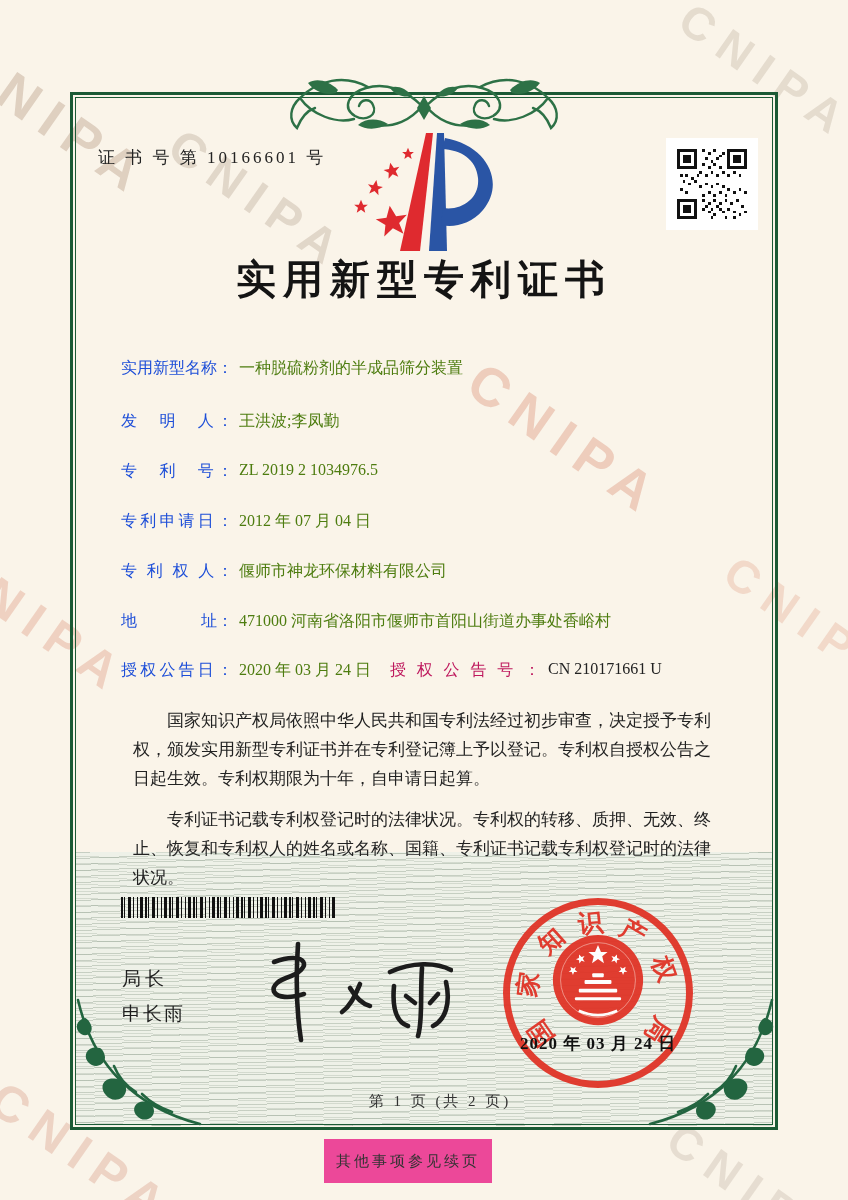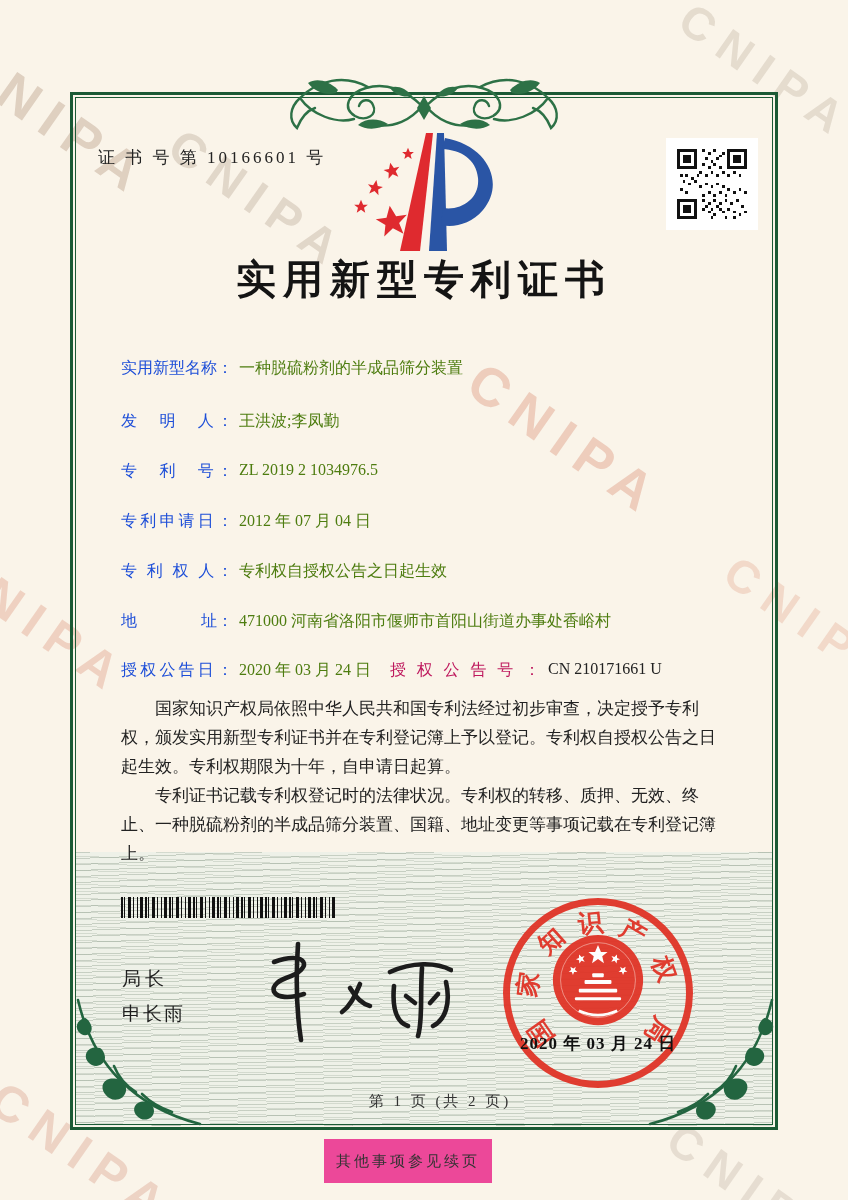--- a/index.html
+++ b/index.html
@@ -54,21 +54,21 @@
     position:absolute; left:0; top:0; width:112px;
     display:inline-block; text-align:justify; text-align-last:justify; color:#1d4ed8;
   }
   .fvalue{ position:absolute; left:118px; top:0; white-space:nowrap; color:#4d7c0f; }
   .g2l{ position:absolute; left:269px; top:0; width:150px; display:inline-block;
         text-align:justify; text-align-last:justify; color:#be185d; }
   .g2v{ position:absolute; left:427px; top:0; white-space:nowrap; color:#222; }
   
   .legal{ position:absolute; left:121px; top:694px; width:608px; z-index:3;
           font-size:17px; line-height:29px; color:#222; }
-  .legal p{ margin:0; text-indent:2em; }
+  .legal p{ margin:12px; text-indent:2em; }
   
   .barcode{
     position:absolute; left:121px; top:897px; width:216px; height:21px; z-index:3;
     background:repeating-linear-gradient(90deg,
       #111 0 2px, rgba(0,0,0,0) 2px 3px,
       #111 3px 4px, rgba(0,0,0,0) 4px 7px,
       #111 7px 10px, rgba(0,0,0,0) 10px 12px,
       #111 12px 13px, rgba(0,0,0,0) 13px 16px,
       #111 16px 17px, rgba(0,0,0,0) 17px 19px,
       #111 19px 22px, rgba(0,0,0,0) 22px 24px);
@@ -213,36 +213,36 @@
   <div class="frow" style="top:461px">
     <span class="flabel">专　利　号：</span>
     <span class="fvalue">ZL 2019 2 1034976.5</span>
   </div>
   <div class="frow" style="top:511px">
     <span class="flabel">专利申请日：</span>
     <span class="fvalue">2012 年 07 月 04 日</span>
   </div>
   <div class="frow" style="top:561px">
     <span class="flabel">专 利 权 人：</span>
-    <span class="fvalue">专利权自授权公告之日起生效</span>
+    <span class="fvalue">偃师市神龙环保材料有限公司</span>
   </div>
   <div class="frow" style="top:611px">
     <span class="flabel">地　　　　址：</span>
     <span class="fvalue">471000 河南省洛阳市偃师市首阳山街道办事处香峪村</span>
   </div>
   <div class="frow" style="top:660px">
     <span class="flabel">授权公告日：</span>
     <span class="fvalue">2020 年 03 月 24 日</span>
     <span class="g2l">授权公告号：</span>
     <span class="g2v">CN 210171661 U</span>
   </div>
 
   <div class="legal">
     <p>国家知识产权局依照中华人民共和国专利法经过初步审查，决定授予专利权，颁发实用新型专利证书并在专利登记簿上予以登记。专利权自授权公告之日起生效。专利权期限为十年，自申请日起算。</p>
-    <p>专利证书记载专利权登记时的法律状况。专利权的转移、质押、无效、终止、一种脱硫粉剂的半成品筛分装置、国籍、地址变更等事项记载在专利登记簿上。</p>
+    <p>专利证书记载专利权登记时的法律状况。专利权的转移、质押、无效、终止、恢复和专利权人的姓名或名称、国籍、专利证书记载专利权登记时的法律状况。</p>
   </div>
 
   <div class="barcode"></div>
 
   <div class="officer-title">局长</div>
   <div class="officer-name">申长雨</div>
 
   <svg class="signature" width="205" height="108" viewBox="0 0 205 108">
     <g fill="none" stroke="#1c1c1c" stroke-width="4.6" stroke-linecap="round">
       <path d="M50,8 C48,38 48,72 53,104"></path>

